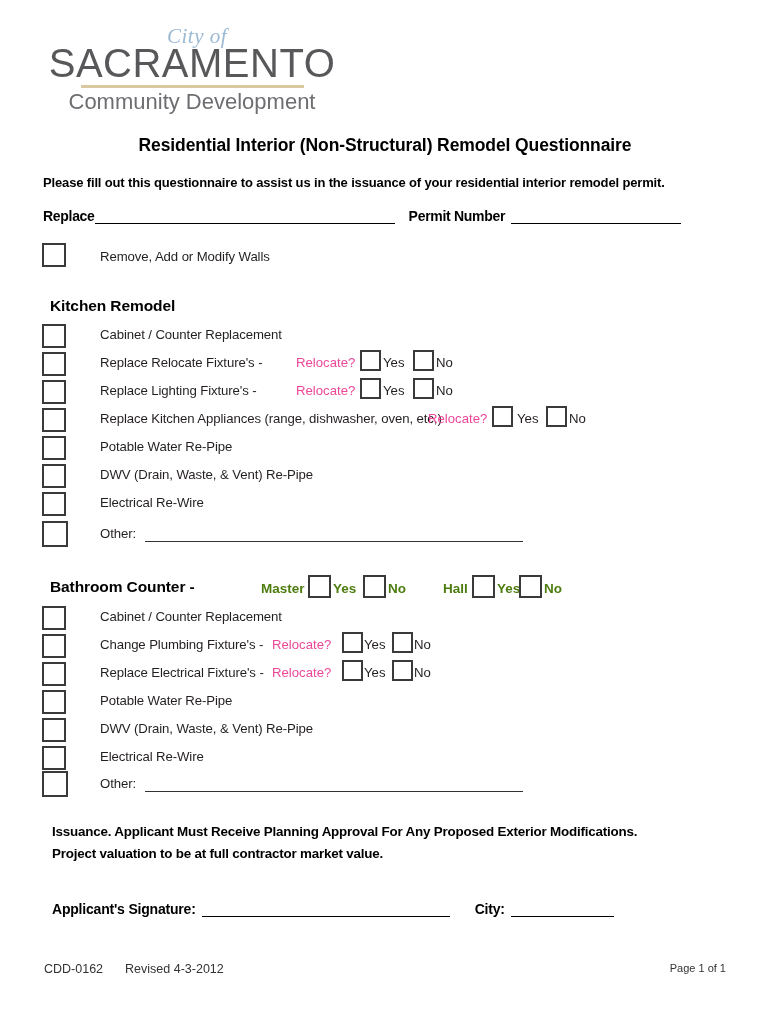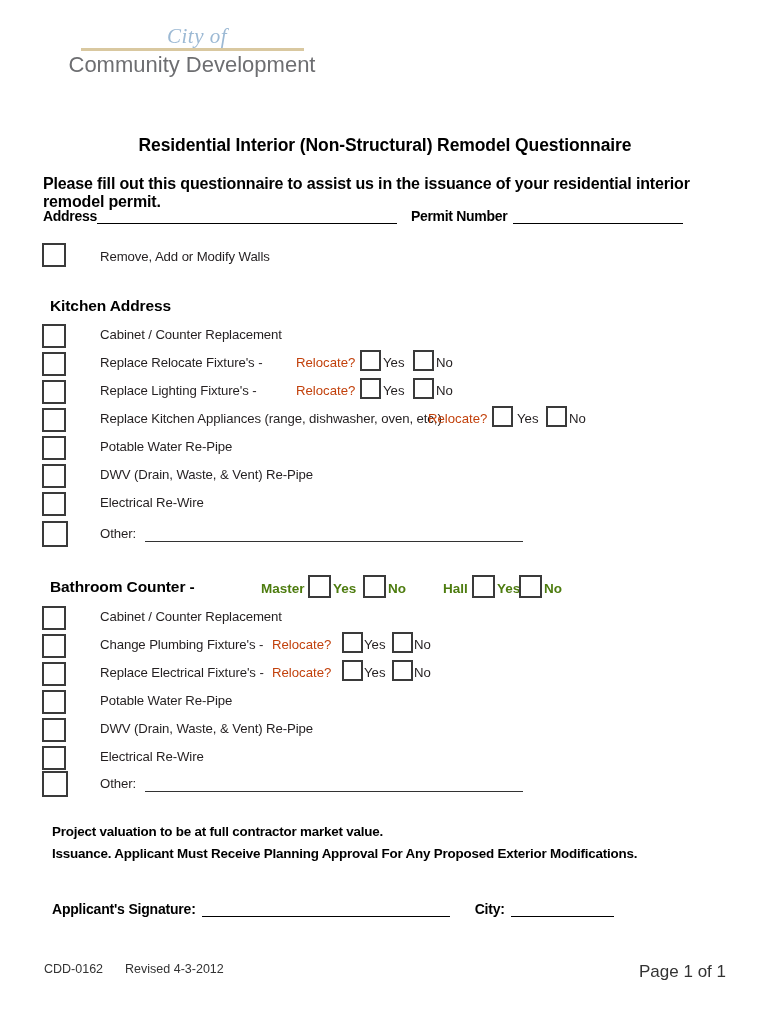--- a/index.html
+++ b/index.html
@@ -98,21 +98,21 @@
     width: 770px;
     text-align: center;
     font-size: 17.5px;
     font-weight: bold;
     letter-spacing: -0.1px;
   }
   .subtitle {
     position: absolute;
     left: 43px; top: 175px;
     width: 690px;
-    font-size: 16px;
+    font-size: 13px;
     font-weight: bold;
     letter-spacing: -0.15px;
   }
 
   
   .addr-row {
     position: absolute;
     left: 43px; top: 208px;
     width: 700px;
     font-size: 14px;
@@ -151,21 +151,21 @@
     position: absolute;
     left: 50px;
     font-size: 15.5px;
     font-weight: bold;
     letter-spacing: -0.1px;
     white-space: nowrap;
   }
   .reloc {
     position: absolute;
     font-size: 13.2px;
-    color: #c2410c;
+    color: #ec4899;
     white-space: nowrap;
   }
   .yn-box {
     position: absolute;
     width: 21px;
     height: 21px;
     border: 2px solid #3a3a3a;
     box-sizing: border-box;
     background: #fff;
   }
@@ -213,52 +213,53 @@
     left: 44px;
     top: 962px;
     font-size: 12.5px;
     color: #333;
     white-space: nowrap;
   }
   .footer-right {
     position: absolute;
     right: 44px;
     top: 962px;
-    font-size: 17px;
+    font-size: 11px;
     color: #333;
     white-space: nowrap;
     text-align: center;
   }
 </style>
 </head>
 <body>
 
 <div class="page">
 
   <div class="header">
 
     <div class="logo">
       <div class="logo-cityof">City of</div>
+      <div class="logo-main">SACRAMENTO</div>
       <div class="logo-rule"></div>
       <div class="logo-sub">Community Development</div>
     </div>
 
   </div>
 
   <div class="title">Residential Interior (Non-Structural) Remodel Questionnaire</div>
   <div class="subtitle">Please fill out this questionnaire to assist us in the issuance of your residential interior remodel permit.</div>
 
   <div class="addr-row">
-    <span>Address</span><span class="rule-inline" style="width:300px"></span><span style="display:inline-block;width:14px"></span><span>Permit Number</span><span style="display:inline-block;width:6px"></span><span class="rule-inline" style="width:170px"></span>
+    <span>Replace</span><span class="rule-inline" style="width:300px"></span><span style="display:inline-block;width:14px"></span><span>Permit Number</span><span style="display:inline-block;width:6px"></span><span class="rule-inline" style="width:170px"></span>
   </div>
 
   <div class="cb box-left" style="top:243px"></div>
   <div class="row-label" style="top:249px">Remove, Add or Modify Walls</div>
 
-  <div class="section-head" style="top:297px">Kitchen Address</div>
+  <div class="section-head" style="top:297px">Kitchen Remodel</div>
 
   <div class="cb box-left" style="top:324px"></div>
   <div class="row-label" style="top:327px">Cabinet / Counter Replacement</div>
 
   <div class="cb box-left" style="top:352px"></div>
   <div class="row-label" style="top:355px">Replace Relocate Fixture's -</div>
   <div class="reloc" style="left:296px;top:355px">Relocate?</div>
   <div class="yn-box" style="left:360px;top:350px"></div>
   <div class="yn-label" style="left:383px;top:355px">Yes</div>
   <div class="yn-box" style="left:413px;top:350px"></div>
@@ -332,22 +333,22 @@
   <div class="row-label" style="top:721px">DWV (Drain, Waste, &amp; Vent) Re-Pipe</div>
 
   <div class="cb box-left" style="top:746px"></div>
   <div class="row-label" style="top:749px">Electrical Re-Wire</div>
 
   <div class="cb box-left" style="top:771px;width:26px;height:26px"></div>
   <div class="row-label" style="top:776px">Other:</div>
   <div class="other-line" style="left:145px;top:790px;width:378px"></div>
 
   <div class="notice">
+    <div>Issuance. Applicant Must Receive Planning Approval For Any Proposed Exterior Modifications.</div>
     <div>Project valuation to be at full contractor market value.</div>
-    <div>Issuance. Applicant Must Receive Planning Approval For Any Proposed Exterior Modifications.</div>
   </div>
 
   <div class="sig-row">
     <span>Applicant's Signature:</span><span style="display:inline-block;width:6px"></span><span class="rule-inline" style="width:248px"></span><span style="display:inline-block;width:25px"></span><span>City:</span><span style="display:inline-block;width:6px"></span><span class="rule-inline" style="width:103px"></span>
   </div>
 
   <div class="footer-left">
     <span>CDD-0162</span><span style="display:inline-block;width:22px"></span><span>Revised 4-3-2012</span>
   </div>
   <div class="footer-right">Page 1 of 1</div>

